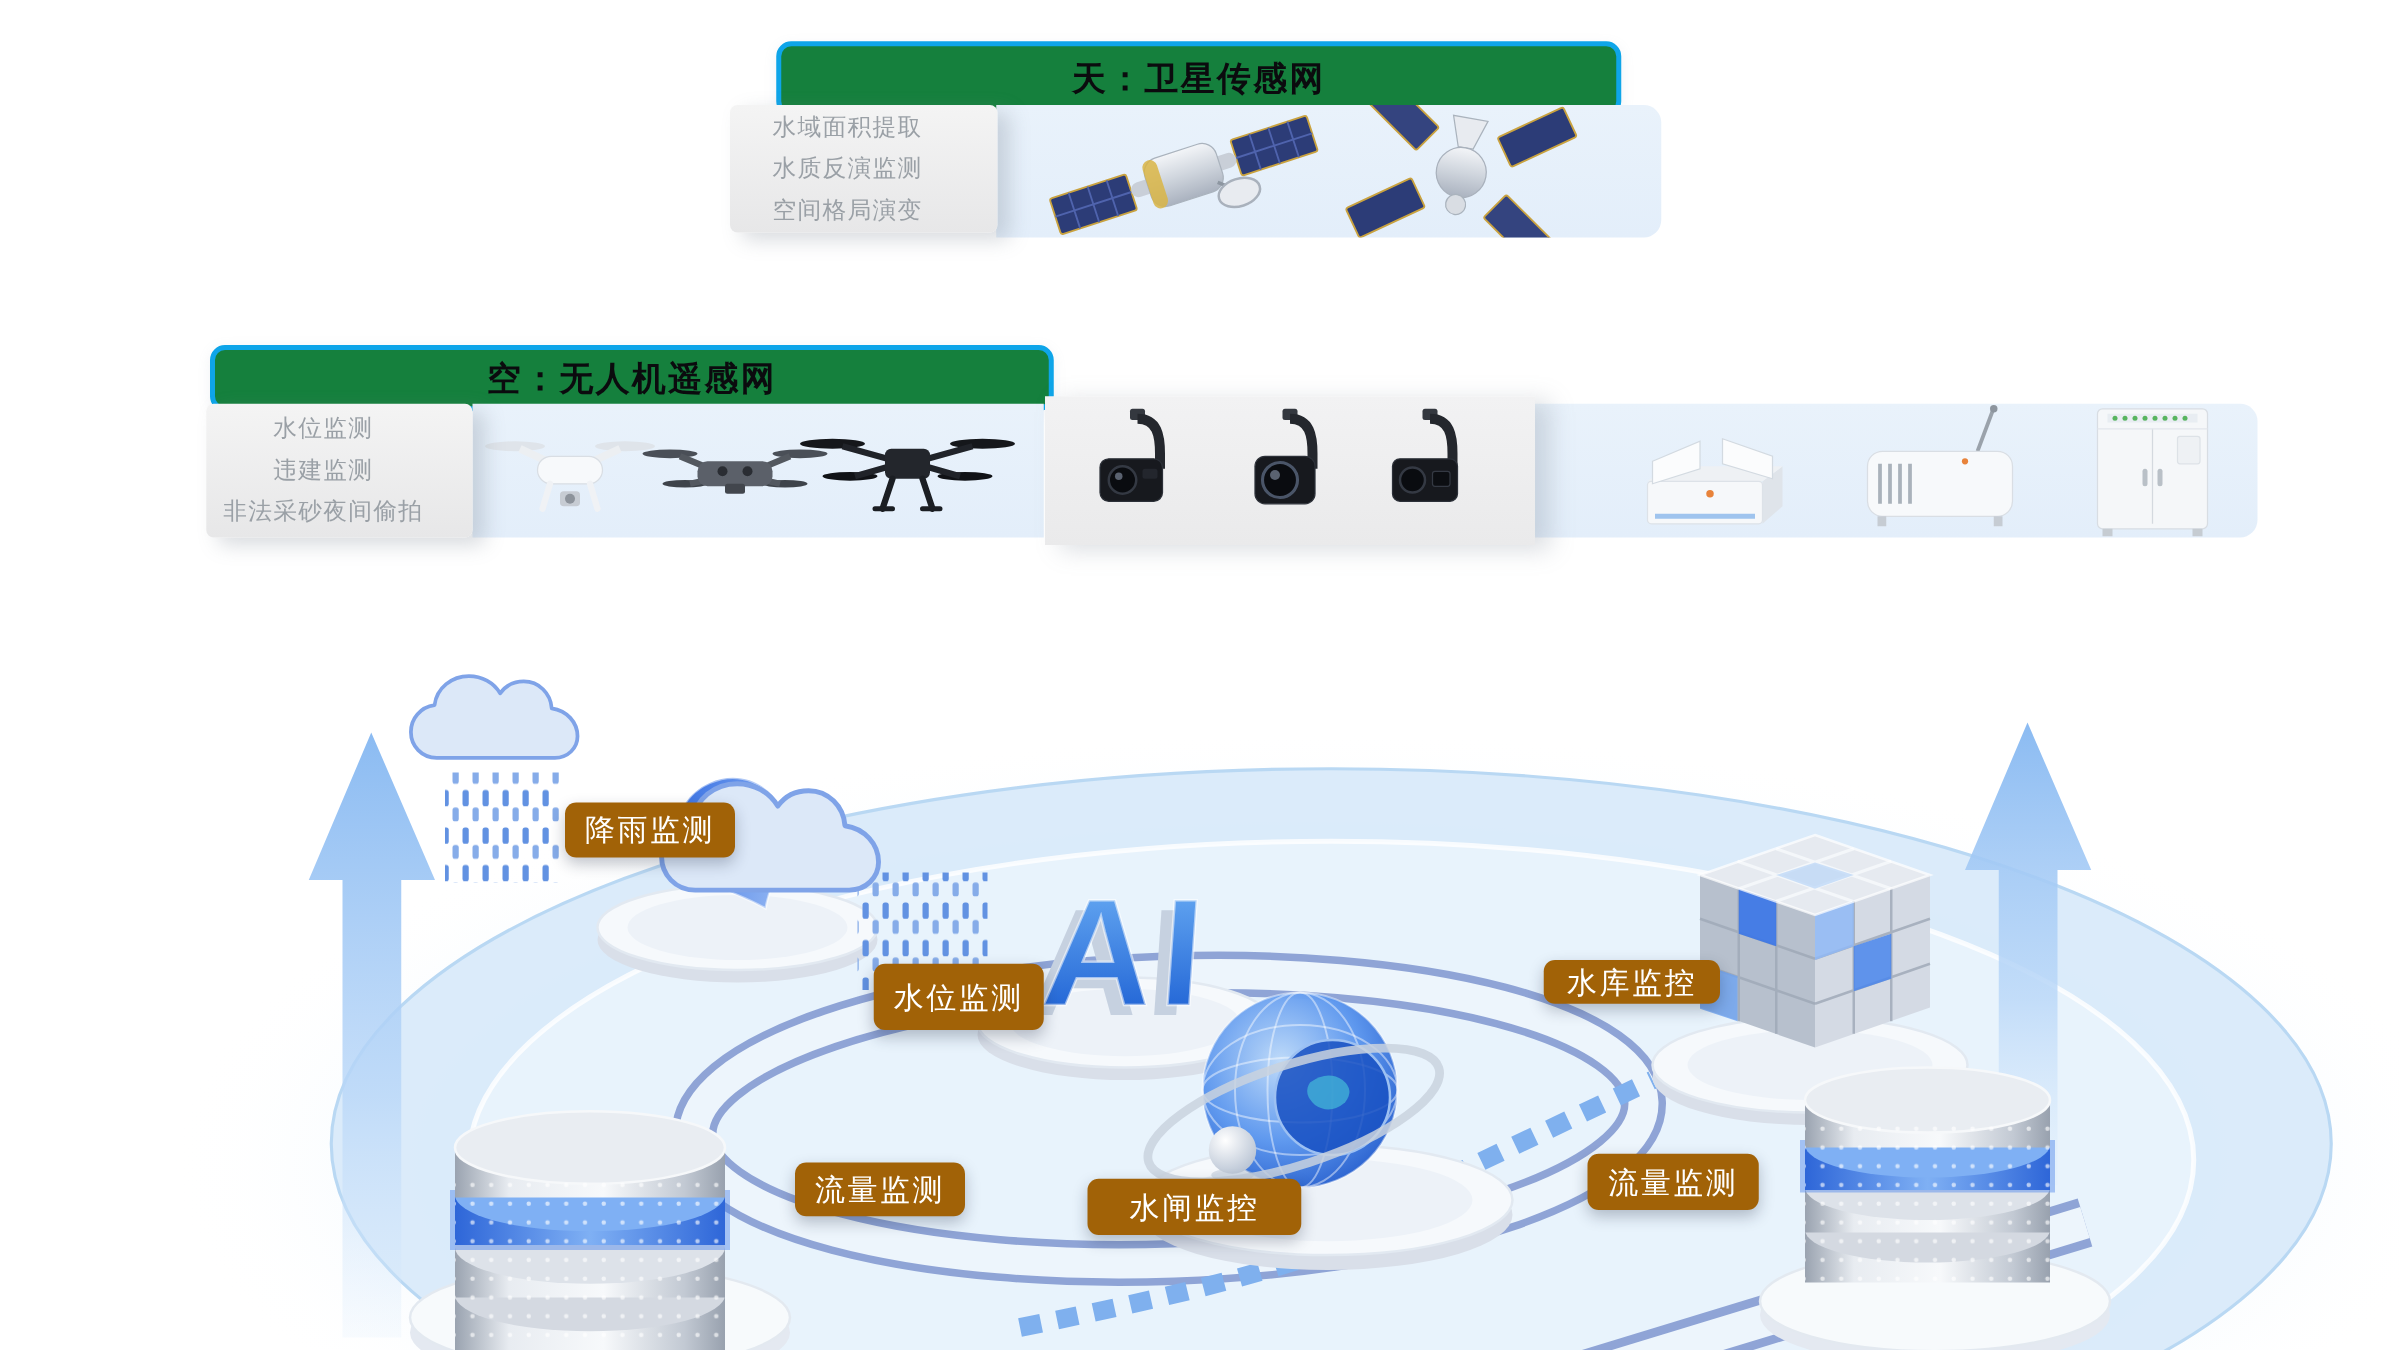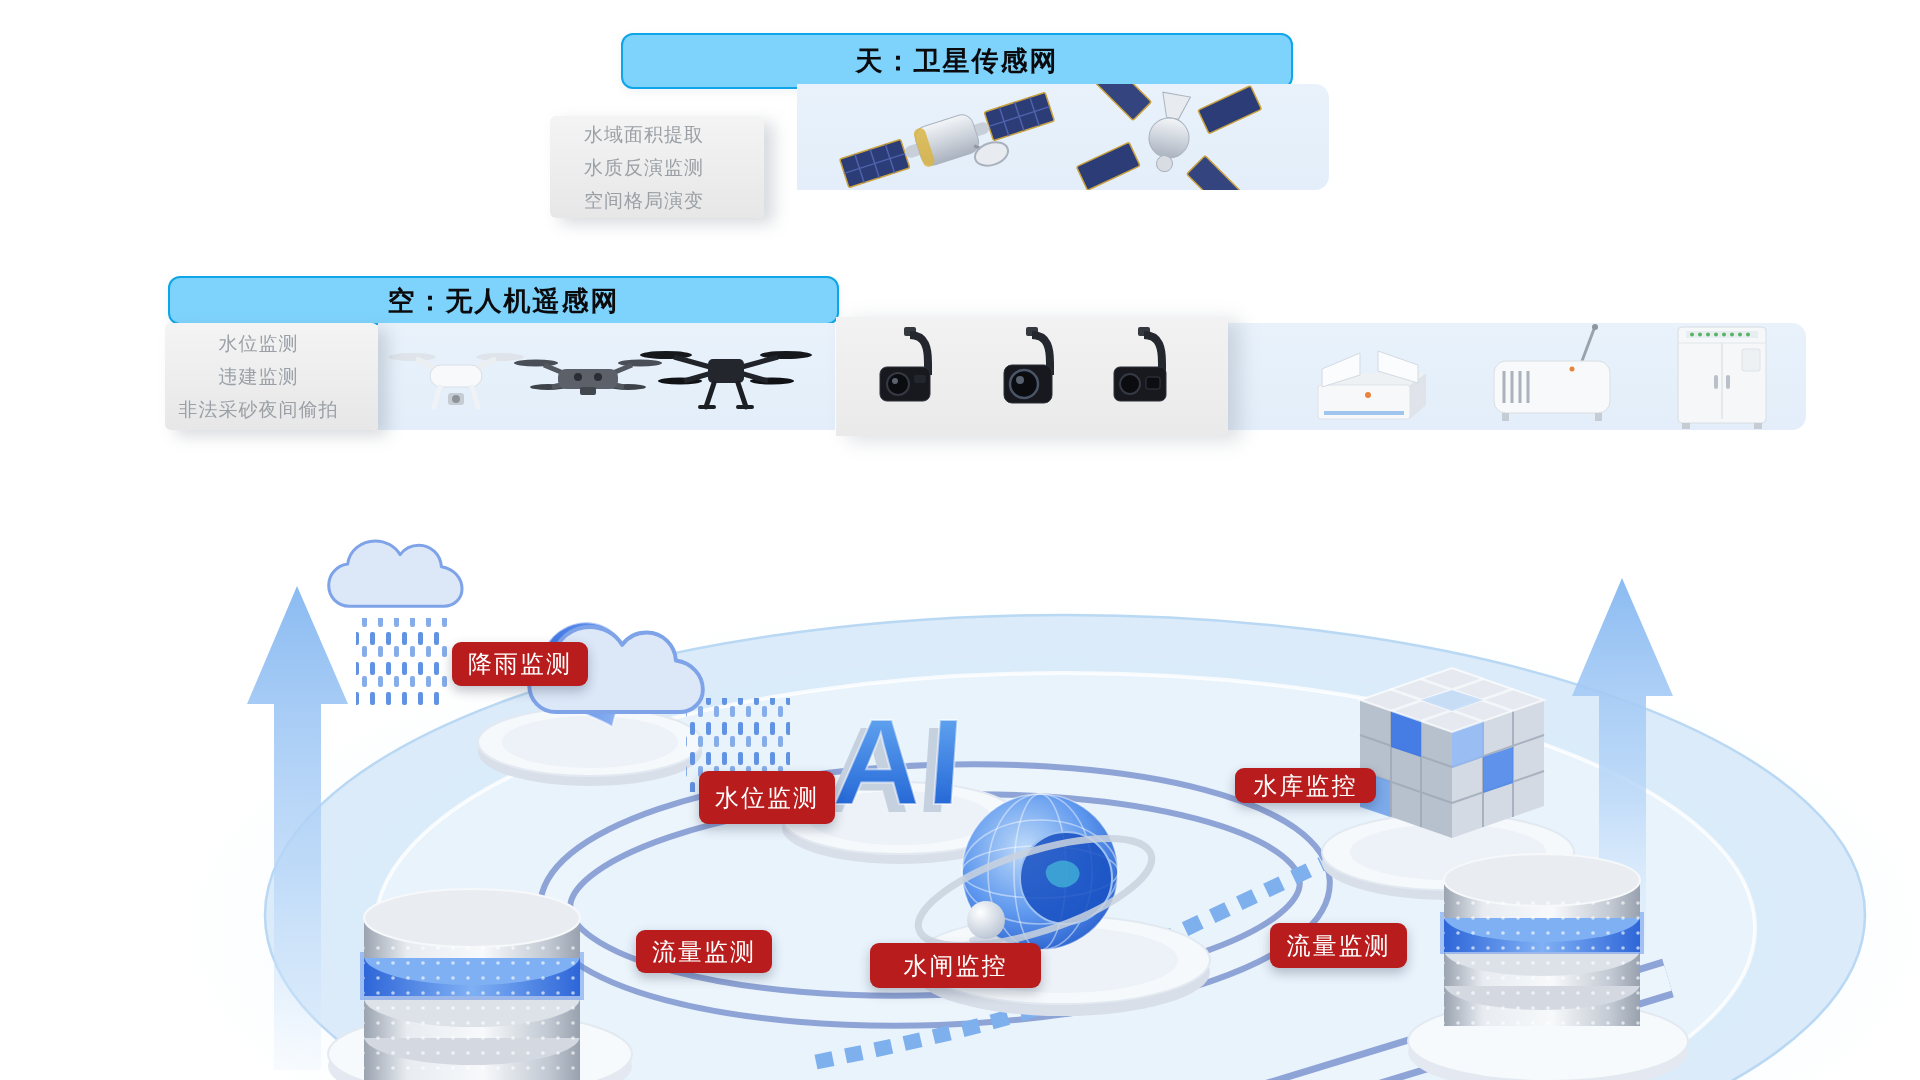--- a/index.html
+++ b/index.html
@@ -1,30 +1,30 @@
 <!DOCTYPE html>
 <html><head>
 <meta charset="utf-8">
 <style>
   html,body{margin:0;padding:0;background:#ffffff;}
   body{font-family:"Liberation Sans","DejaVu Sans",sans-serif;}
   .stage{position:relative;width:1920px;height:1080px;overflow:hidden;background:#ffffff;}
   svg{display:block;}
   .scene{position:absolute;left:0;top:0;width:1920px;height:1080px;}
-  .hdr-card{position:absolute;background:#7dd3fc;border:2px solid #0ea5e9;border-radius:12px;
+  .hdr-card{position:absolute;background:#15803d;border:4px solid #0ea5e9;border-radius:12px;
     box-shadow:0 3px 10px rgba(140,155,175,.12);display:flex;align-items:center;justify-content:center;}
   .hdr-card span{font-size:27px;font-weight:bold;color:#0b0b0e;letter-spacing:2px;}
   .band{position:absolute;background:linear-gradient(180deg,#e9f2fb,#e3eefa);}
   .side-panel{position:absolute;background:linear-gradient(180deg,#f4f4f4,#e7e7e8);border-radius:6px;
     box-shadow:10px 6px 16px rgba(125,135,150,.30);display:flex;flex-direction:column;
     align-items:center;justify-content:center;padding-right:26px;box-sizing:border-box;z-index:3;}
   .side-panel .line{font-size:19px;color:#9aa0a6;line-height:33px;text-align:center;letter-spacing:1px;}
   .device-panel{position:absolute;background:linear-gradient(180deg,#f2f2f3,#eaeaeb);
     box-shadow:12px 4px 18px rgba(125,135,150,.28);z-index:2;}
-  .chip{position:absolute;background:#b91c1c;color:#ffffff;border-radius:9px;display:flex;
+  .chip{position:absolute;background:#a16207;color:#ffffff;border-radius:9px;display:flex;
     align-items:center;justify-content:center;font-size:24px;letter-spacing:2px;z-index:6;
     box-shadow:0 5px 12px rgba(25,35,60,.28);}
 </style>
 </head>
 <body>
 
 <div class="stage">
 
   <svg class="scene" viewBox="0 0 1920 1080" xmlns="http://www.w3.org/2000/svg">
     <defs>
@@ -244,21 +244,21 @@
         <g transform="rotate(35)" fill="#34447f" stroke="#c9a23f" stroke-width="1.5">
           <rect x="38" y="-13" width="58" height="26" rx="2"></rect>
           <rect x="-96" y="-13" width="58" height="26" rx="2"></rect>
         </g>
         <path d="M-6,-20 L6,-20 L14,-44 L-14,-44 Z" fill="#e8ebf0" stroke="#aab3bd"></path>
         <circle r="20" fill="url(#silver)" stroke="#a9b1bc"></circle>
         <circle cx="0" cy="26" r="8" fill="#d9dde3" stroke="#aab3bd"></circle>
       </g>
     </svg>
   </div>
-  <div class="side-panel" style="left:550px;top:84px;width:214px;height:102px;margin-top:32px;">
+  <div class="side-panel" style="left:584px;top:84px;width:214px;height:102px;">
     <div class="line">水域面积提取</div>
     <div class="line">水质反演监测</div>
     <div class="line">空间格局演变</div>
   </div>
 
   <div class="hdr-card" style="left:168px;top:276px;width:667px;height:45px;">
     <span>空：无人机遥感网</span>
   </div>
   <div class="band" style="left:378px;top:323px;width:457px;height:107px;z-index:2;">
     <svg width="457" height="107" viewBox="0 0 457 107">

